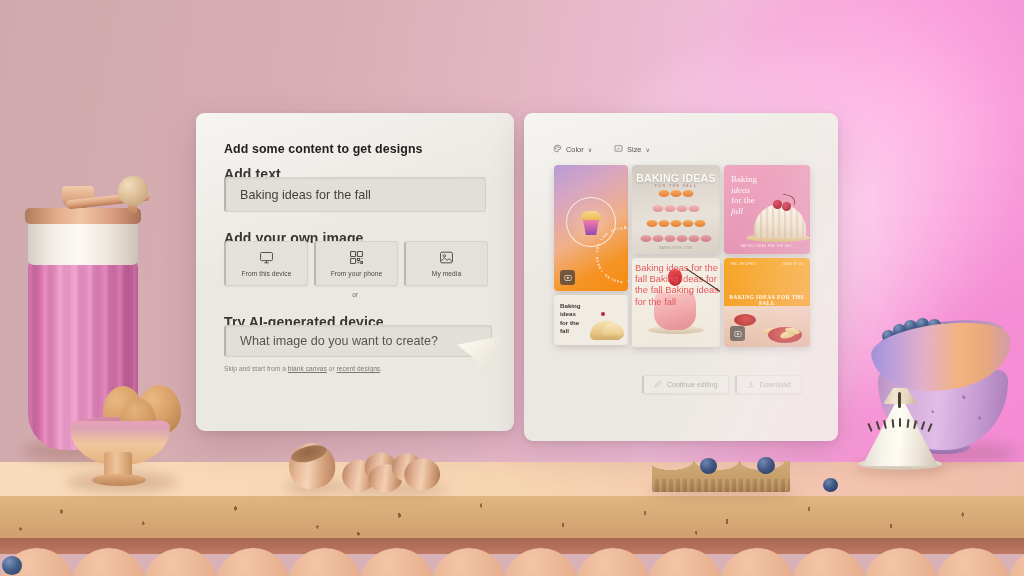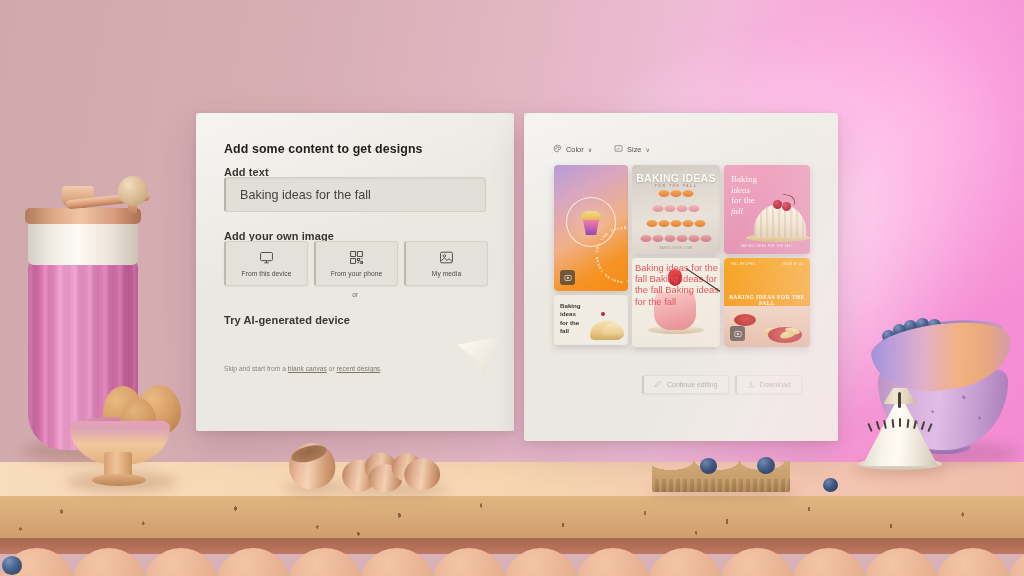--- a/index.html
+++ b/index.html
@@ -257,38 +257,38 @@
   .sh-grinder { left: 22px; top: 440px; width: 130px; height: 22px; background: rgba(150,95,70,.30); }
   .sh-bowl { left: 66px; top: 472px; width: 112px; height: 20px; background: rgba(150,95,70,.28); }
   .sh-cut1 { left: 284px; top: 480px; width: 60px; height: 14px; background: rgba(150,95,70,.26); }
   .sh-cut2 { left: 340px; top: 482px; width: 108px; height: 14px; background: rgba(150,95,70,.24); }
   .sh-board { left: 648px; top: 486px; width: 150px; height: 13px; background: rgba(150,95,70,.24); }
   .sh-bowls { left: 872px; top: 442px; width: 146px; height: 22px; background: rgba(140,90,110,.28); }
   .sh-timer { left: 852px; top: 460px; width: 96px; height: 16px; background: rgba(150,95,70,.26); }
 
   
   .panel {
-    position: absolute; background: #ebe8e2; border-radius: 2px;
+    position: absolute; background: #ebe8e2; border-radius: 9px;
     box-shadow: 0 14px 34px rgba(110,70,85,.22), 0 2px 6px rgba(110,70,85,.14);
   }
   .panel-left { left: 196px; top: 113px; width: 318px; height: 318px; }
   .panel-right { left: 524px; top: 113px; width: 314px; height: 328px; }
   .panel::before {
     content: ""; position: absolute; inset: 0; border-radius: 8px;
     background: linear-gradient(160deg, rgba(255,255,255,.55) 0%, rgba(255,255,255,0) 42%);
     pointer-events: none;
   }
 
   
   .pl-title {
     position: absolute; left: 28px; top: 29px; font-size: 12.4px; font-weight: bold;
     color: #23201e; letter-spacing: .1px;
   }
   .field-label {
-    position: absolute; left: 28px; font-size: 11px; font-weight: bold; color: #3a3431; letter-spacing: .1px;
+    position: absolute; left: 28px; font-size: 14px; font-weight: bold; color: #3a3431; letter-spacing: .1px;
   }
   .lbl-addtext { top: 53px; }
   .lbl-ownimage { top: 117px; }
   .lbl-ai { top: 201px; }
 
   .textbox {
     position: absolute; left: 224px; background: #e2dfd8;
     border: 1px solid #d4d0c8; border-left: 2px solid #b9b3a9;
     border-radius: 3px; display: flex; align-items: center;
     box-shadow: inset 0 1px 2px rgba(0,0,0,.05);
@@ -618,20 +618,23 @@
             <path d="M3.4 17.6l5.2-5 4.2 4 3.2-2.6 4.6 4"></path>
           </svg>
         </span>
         <span class="cap">My media</span>
       </div>
     </div>
 
     <div class="or-text">or</div>
 
     <div class="field-label lbl-ai">Try AI-generated device</div>
+    <div class="textbox tb-ai">
+      <span>What image do you want to create?</span>
+    </div>
 
     <div class="skip-note">
       <span>Skip and start from a </span><u>blank canvas</u><span> or </span><u>recent designs</u><span>.</span>
     </div>
   </div>
 
   <div class="paper-plane"></div>
 
   <div class="panel panel-right">
 

